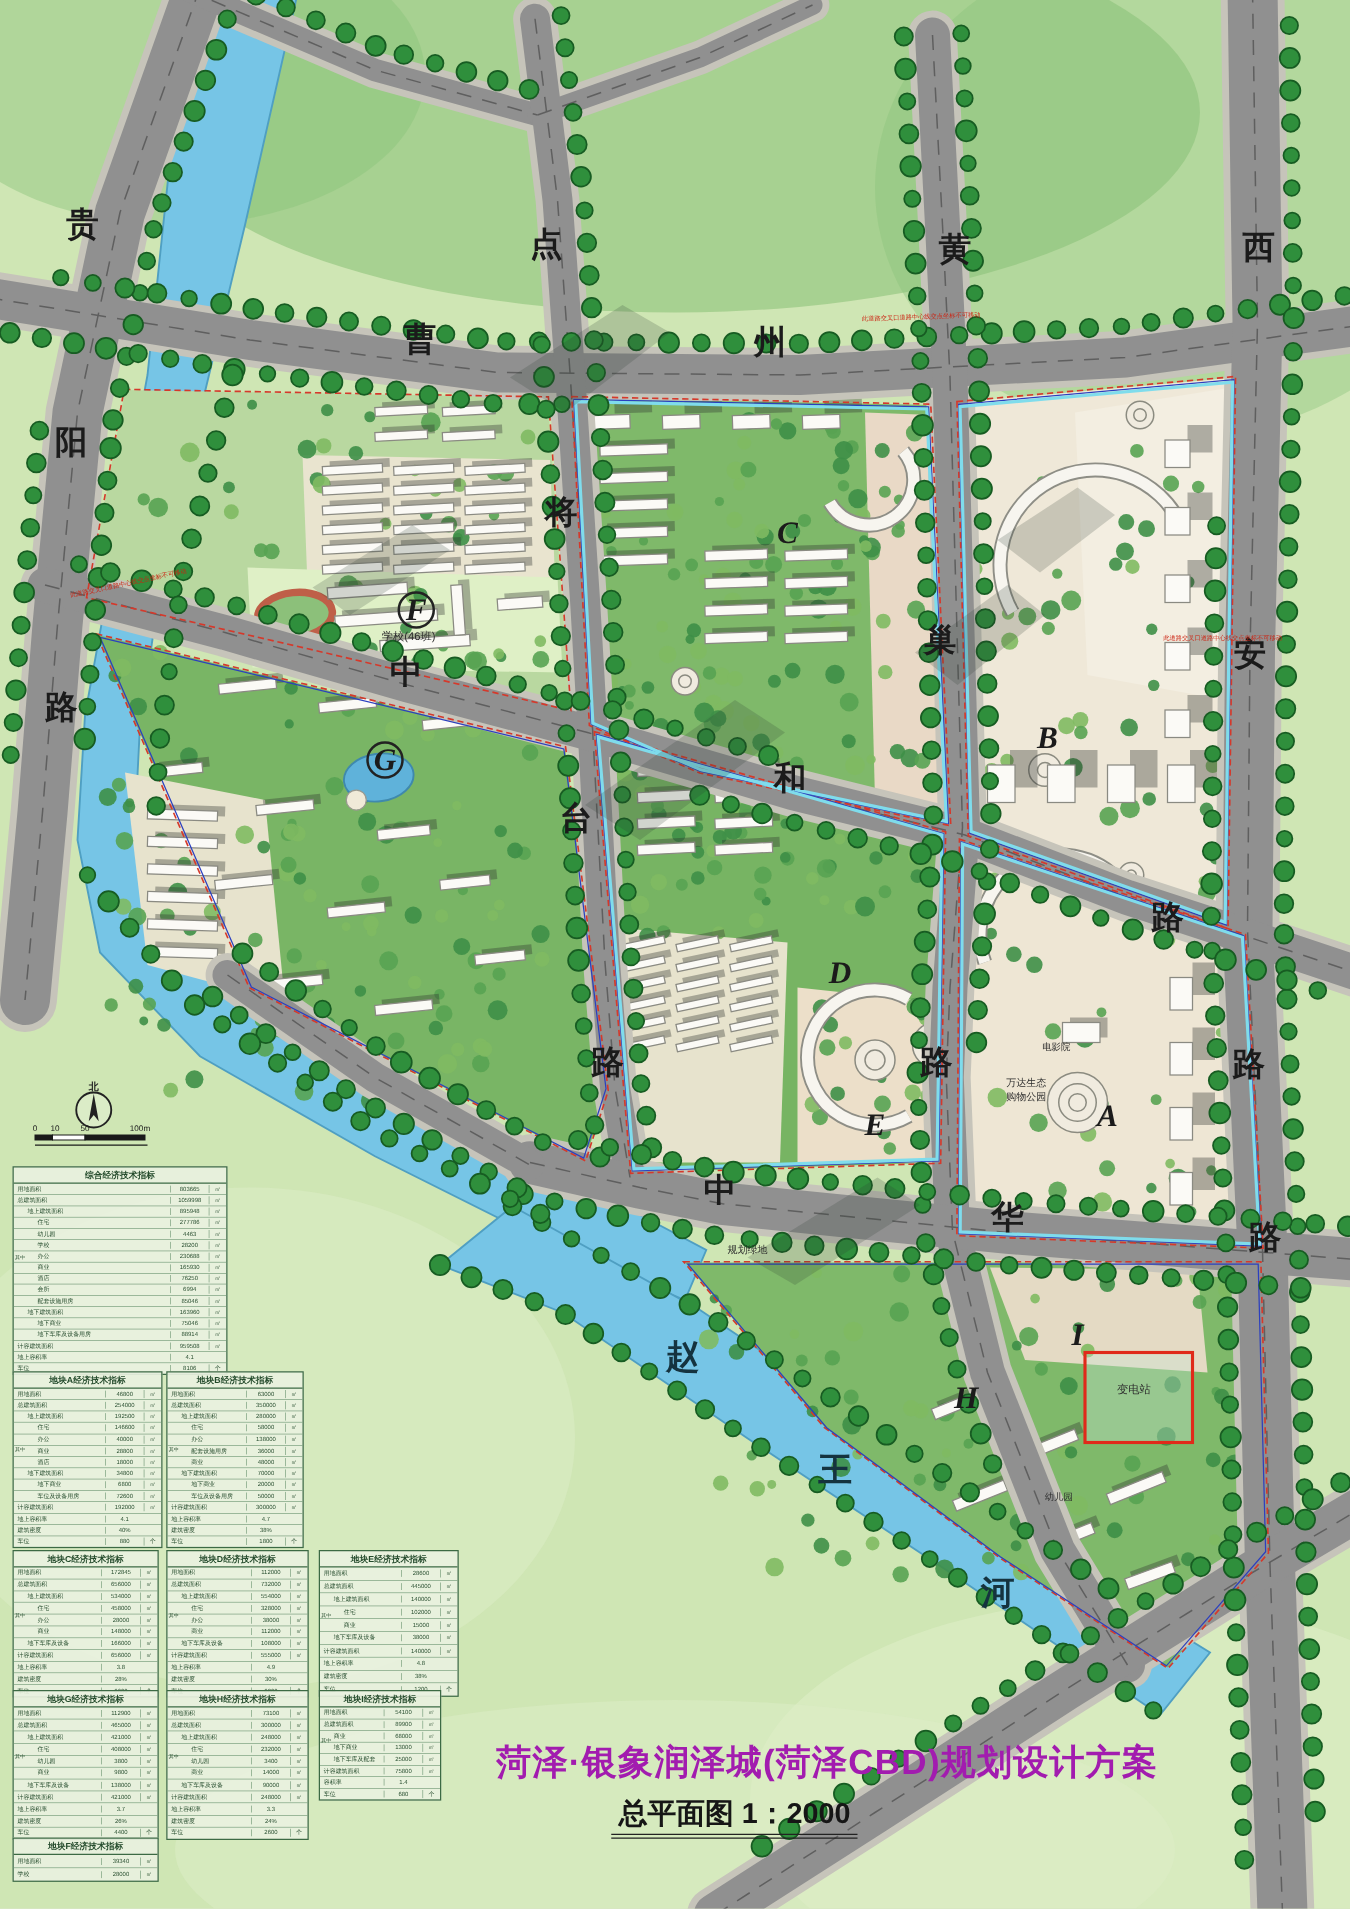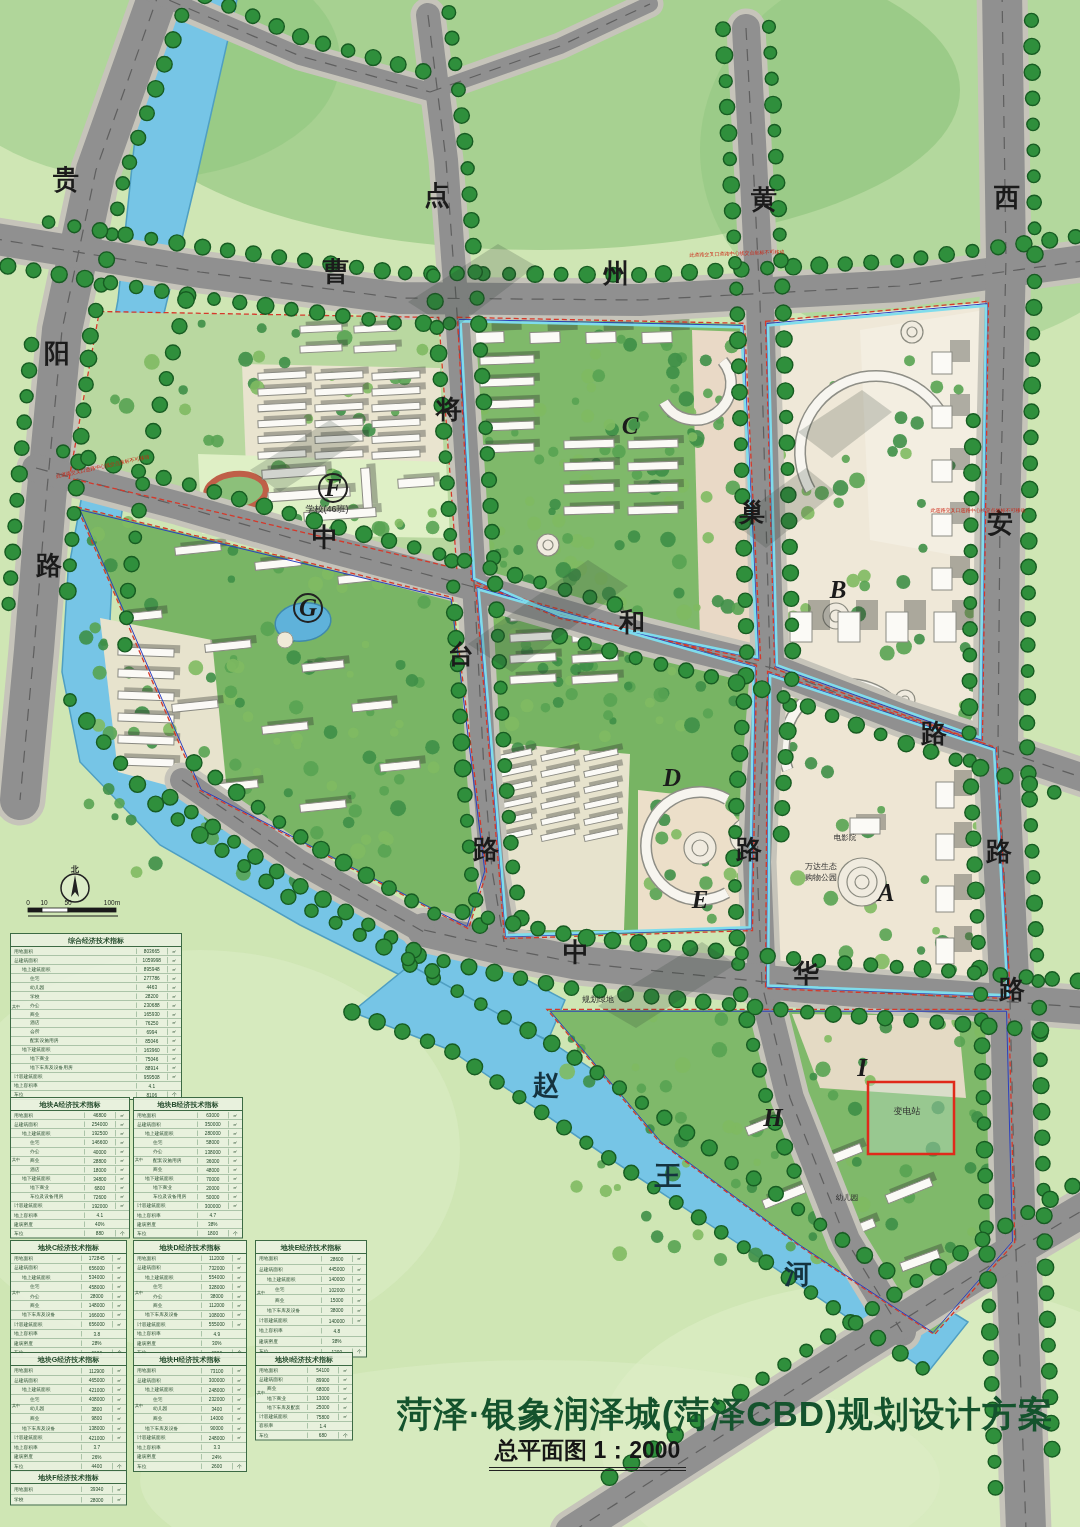--- a/index.html
+++ b/index.html
@@ -11,21 +11,21 @@
   .tbl-inner{transform:scale(.5);transform-origin:0 0;border:2px solid #3c6a44;
              background:rgba(233,241,223,.92);box-sizing:border-box;color:#234a2b;position:relative;}
   .tbl-title{text-align:center;font-weight:bold;border-bottom:2px solid #3c6a44;font-size:14px;
              line-height:24px;white-space:nowrap;overflow:hidden;}
   .trow{display:grid;grid-template-columns:1fr 62px 28px;align-items:center;font-size:9.5px;}
   .trow .c-label{padding-left:6px;white-space:nowrap;overflow:hidden;}
   .trow .c-val{text-align:center;border-left:1px solid #6d9673;}
   .trow .c-unit{text-align:center;border-left:1px solid #6d9673;}
   .side-label{position:absolute;left:2px;top:42%;font-size:8px;color:#234a2b;}
   #titleblock{position:absolute;left:0;top:0;width:1080px;height:1527px;pointer-events:none;}
-  .main-title{position:absolute;left:397px;top:1391px;font-size:35px;font-weight:bold;color:#14532d;
+  .main-title{position:absolute;left:397px;top:1391px;font-size:28px;font-weight:bold;color:#a21caf;
               letter-spacing:1px;white-space:nowrap;}
   .sub-title{position:absolute;left:489px;top:1435px;font-size:23px;font-weight:bold;color:#161616;
              border-bottom:4px double #222;padding:0 6px 1px 6px;white-space:nowrap;}
 </style>
 </head>
 <body>
 
 <div id="stage">
   <svg id="map" width="1080" height="1527" viewBox="0 0 1080 1527" xmlns="http://www.w3.org/2000/svg">
       <rect x="0" y="0" width="1080" height="1527" fill="#cfe6b4"></rect>

